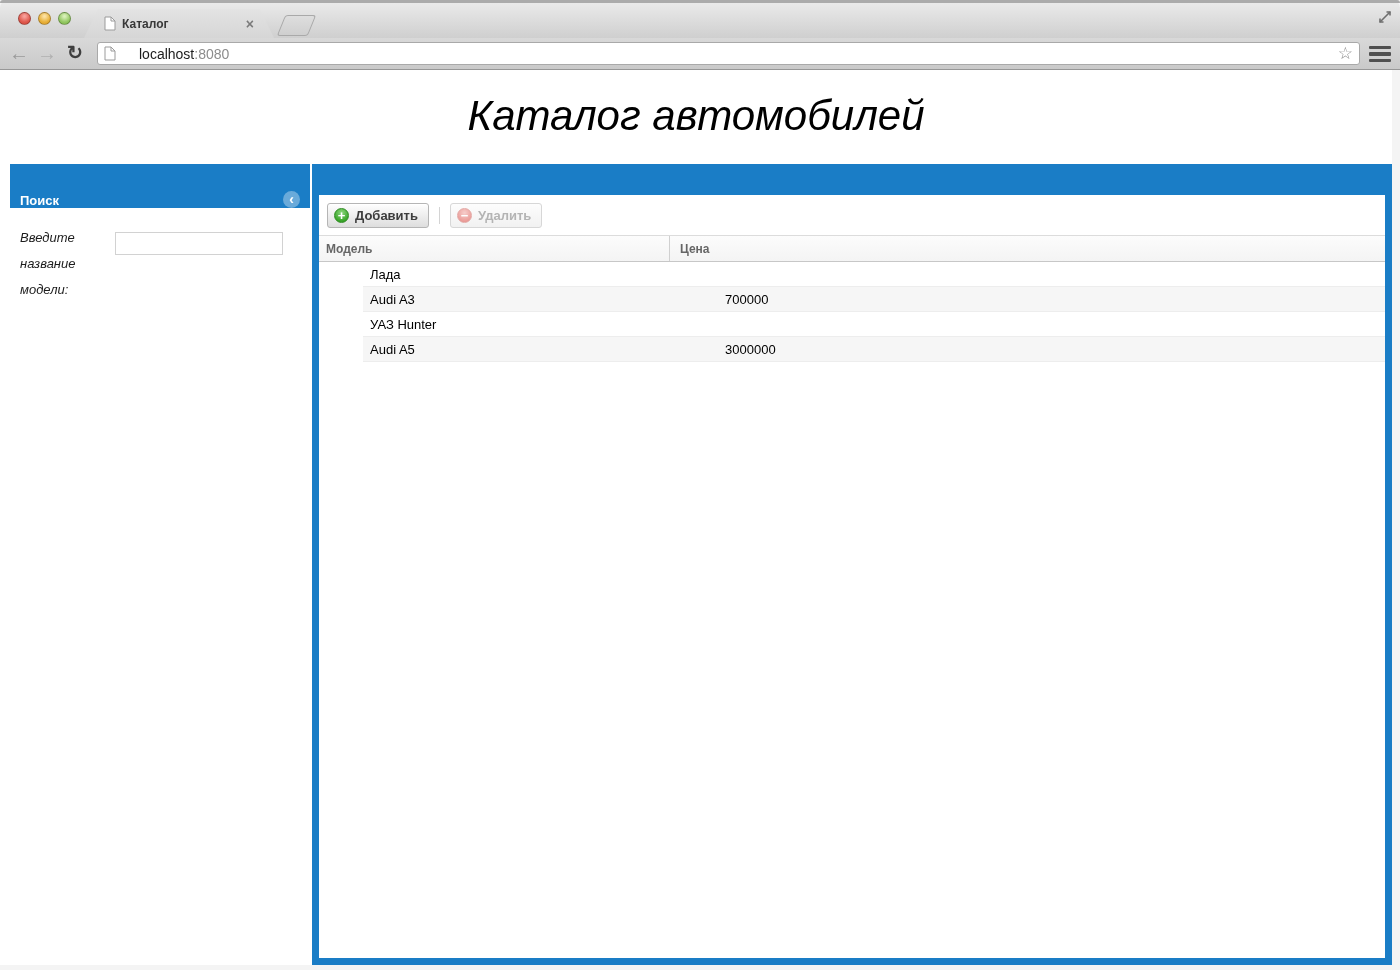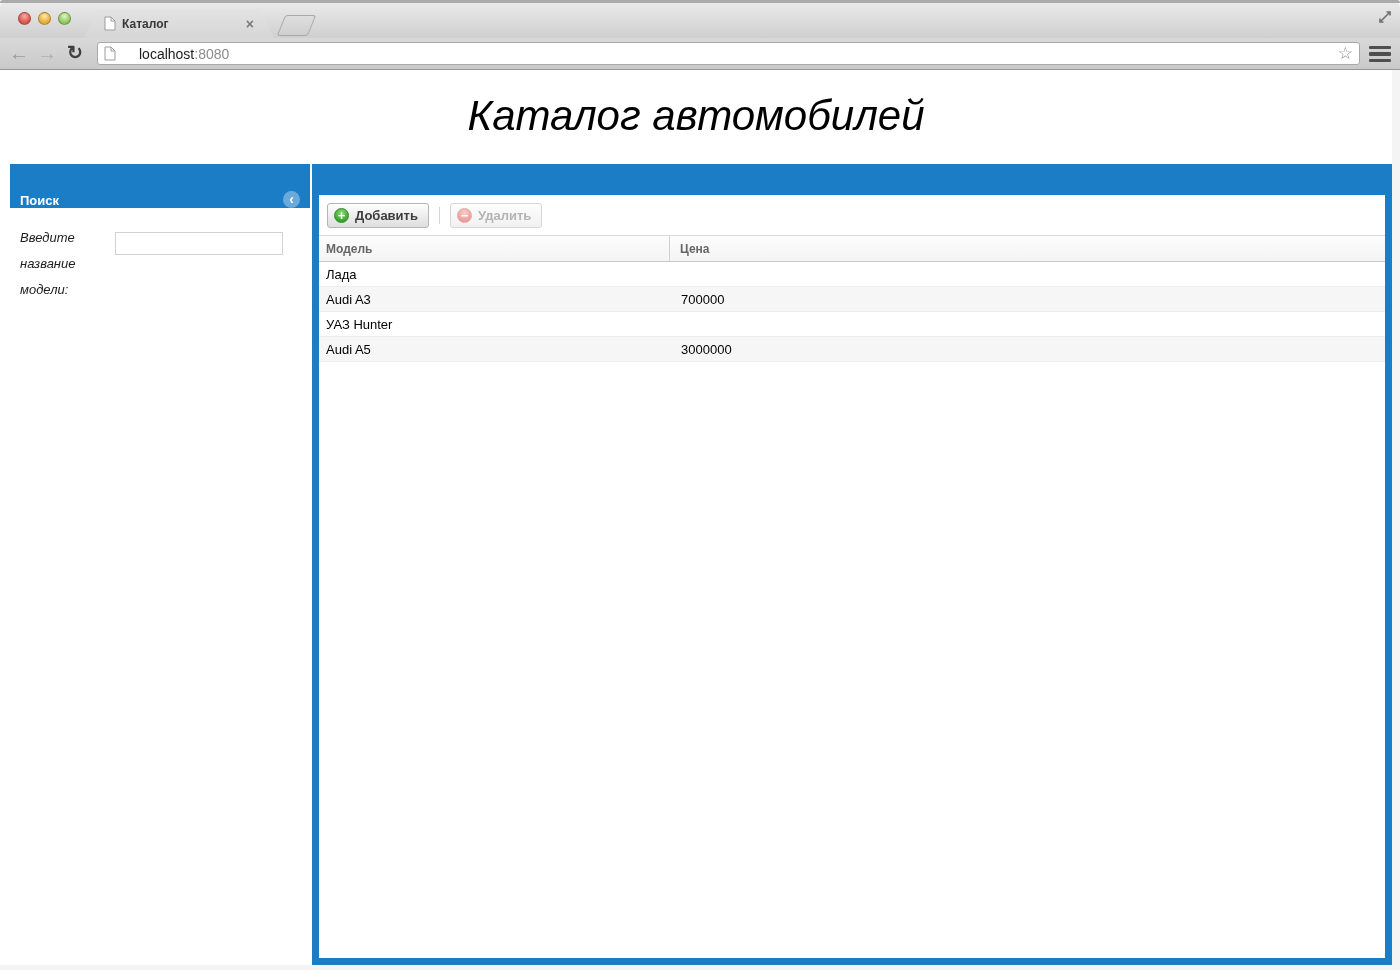--- a/index.html
+++ b/index.html
@@ -76,21 +76,21 @@
   .icon-del{background:radial-gradient(circle at 50% 30%,#f6c3c0,#e4706a);border:1px solid #dd9490;opacity:.8;}
   .tb-sep{width:1px;height:17px;background:#d4d4d4;margin:0 10px;}
 
   .grid-cols{display:flex;height:26px;background:linear-gradient(#fcfcfc,#f4f4f4);
     border-bottom:1px solid #c7c7c7;}
   .col{display:flex;align-items:center;font-size:12px;font-weight:bold;color:#666;}
   .col-model{width:351px;padding-left:7px;border-right:1px solid #d0d0d0;}
   .col-price{flex:1;padding-left:10px;}
 
   .grid-row{display:flex;height:25px;align-items:center;font-size:13px;color:#000;
-    border-bottom:1px solid #ededed;background:#fff;}
+    border-bottom:1px solid #ededed;background:#fff;margin-left:44px;}
   .grid-row.alt{background:#f6f6f6;}
   .cell-model{width:352px;padding-left:7px;}
   .cell-price{flex:1;padding-left:10px;}
 </style>
 </head>
 <body>
 
 <div class="screen">
 
   <div class="tabstrip">

